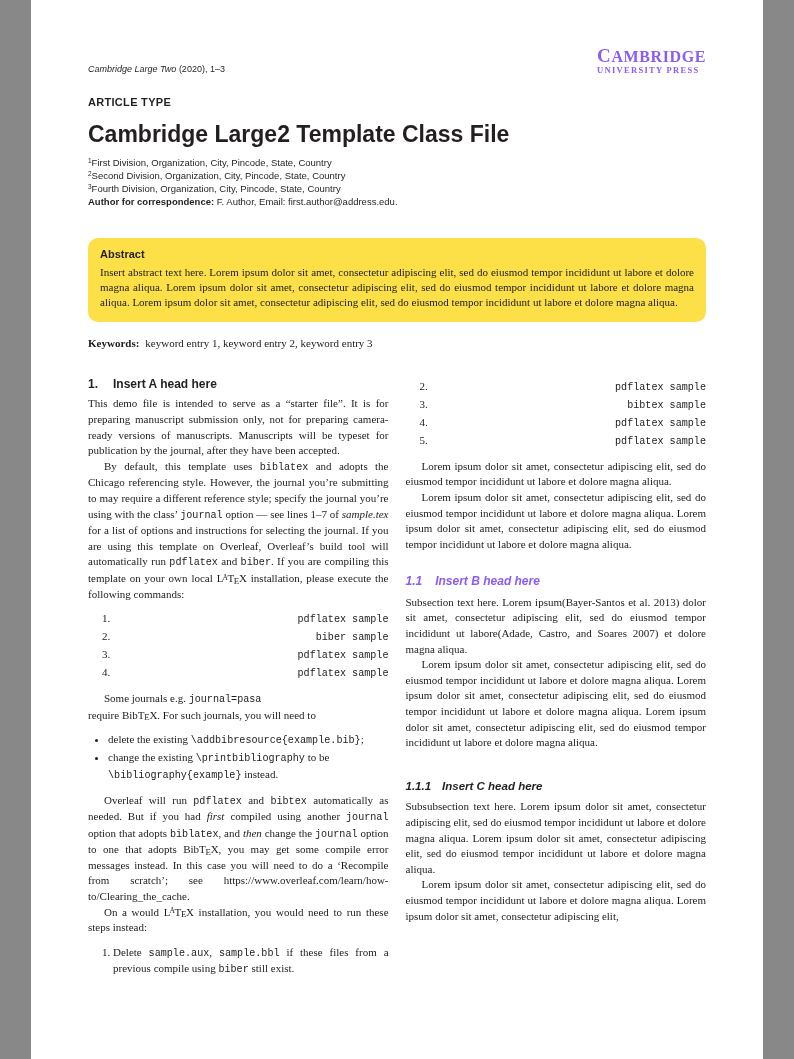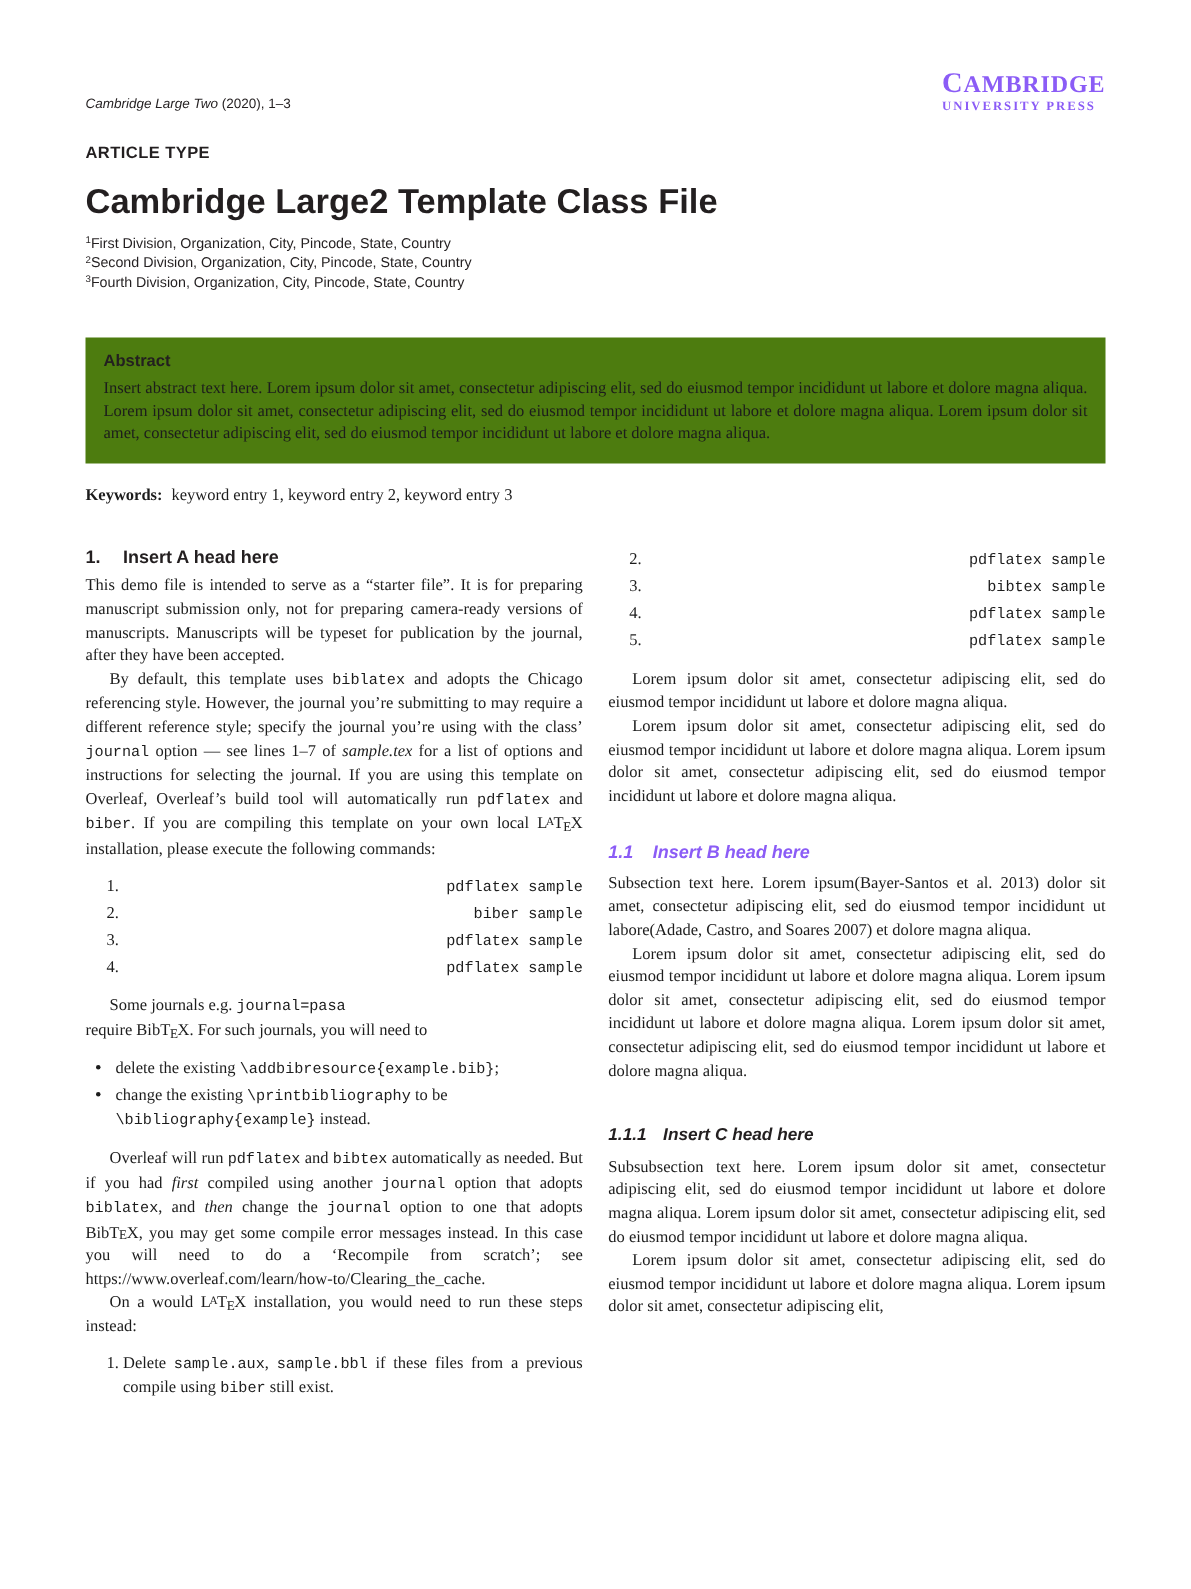--- a/index.html
+++ b/index.html
@@ -1,39 +1,39 @@
 <!DOCTYPE html>
 <html><head>
 <meta charset="utf-8">
 <style>
   * { margin: 0; padding: 0; box-sizing: border-box; }
   html, body { background: #888; }
   .page {
-    width: 794px; height: 1059px;
+    width: 732px; height: 1059px;
     margin: 0 auto;
     background: #ffffff;
     color: #1c1c1c;
     padding: 46px 57px 16px 57px;
     overflow: hidden;
     font-family: "Liberation Serif", serif;
     position: relative;
   }
   
   .header { display: flex; justify-content: space-between; align-items: flex-end; }
   .journal-line { font-family: "Liberation Sans", sans-serif; font-size: 9px; color: #231f20; padding-bottom: 1px; }
   .logo { font-family: "Liberation Serif", serif; color: #8b5cf6; text-align: left; line-height: 1.05; }
   .logo-l1 { font-size: 16px; font-weight: 700; letter-spacing: 0.6px; }
   .logo-l1::first-letter { font-size: 19px; }
   .logo-l2 { font-size: 8.5px; font-weight: 700; letter-spacing: 1.3px; }
   .article-type { margin-top: 21px; font-family: "Liberation Sans", sans-serif; font-weight: 700; font-size: 11px; letter-spacing: 0.3px; color: #231f20; }
   .title { margin-top: 13px; font-family: "Liberation Sans", sans-serif; font-weight: 700; font-size: 23px; color: #231f20; }
   .authors { margin-top: 13px; font-family: "Liberation Sans", sans-serif; font-size: 12.5px; color: #231f20; }
   .affils { margin-top: 8px; font-family: "Liberation Sans", sans-serif; font-size: 9.5px; line-height: 13px; color: #231f20; }
   
-  .abstract-box { margin-top: 30px; background: #4d7c0f; padding: 10px 12px 12px 12px; }
+  .abstract-box { margin-top: 30px; background: #fde047; padding: 10px 12px 12px 12px; border-radius: 10px; }
   .abstract-heading { font-family: "Liberation Sans", sans-serif; font-weight: 700; font-size: 11px; color: #231f20; margin-bottom: 5px; }
   .abstract-text { font-size: 11px; line-height: 15px; text-align: justify; }
   .keywords { margin-top: 15px; font-size: 11px; }
   .keywords .kw-label { font-weight: 700; margin-right: 6px; font-family: Liberation Serif, serif; }
   
   .columns { margin-top: 28px; display: flex; gap: 17px; }
   .col { flex: 1 1 0; min-width: 0; font-size: 11px; line-height: 15.6px; }
   .para { text-align: justify; }
   .ind { text-indent: 16px; }
   .h-a { font-family: "Liberation Sans", sans-serif; font-weight: 700; font-size: 12px; color: #231f20; margin-bottom: 4px; }
@@ -70,20 +70,21 @@
 
   <div class="article-type">ARTICLE TYPE</div>
 
   <h1 class="title">Cambridge Large2 Template Class File</h1>
 
 
   <div class="affils">
     <div><span class="seg-sup">1</span><span>First Division, Organization, City, Pincode, State, Country</span></div>
     <div><span class="seg-sup">2</span><span>Second Division, Organization, City, Pincode, State, Country</span></div>
     <div><span class="seg-sup">3</span><span>Fourth Division, Organization, City, Pincode, State, Country</span></div>
+    <div><span class="seg-b">Author for correspondence:</span><span> F. Author, Email: first.author@address.edu.</span></div>
   </div>
 
   <div class="abstract-box">
     <div class="abstract-heading">Abstract</div>
     <div class="abstract-text">Insert abstract text here. Lorem ipsum dolor sit amet, consectetur adipiscing elit, sed do eiusmod tempor incididunt ut labore et dolore magna aliqua. Lorem ipsum dolor sit amet, consectetur adipiscing elit, sed do eiusmod tempor incididunt ut labore et dolore magna aliqua. Lorem ipsum dolor sit amet, consectetur adipiscing elit, sed do eiusmod tempor incididunt ut labore et dolore magna aliqua.</div>
   </div>
 
   <div class="keywords">
     <span class="kw-label">Keywords:</span><span>keyword entry 1, keyword entry 2, keyword entry 3</span>
   </div>

